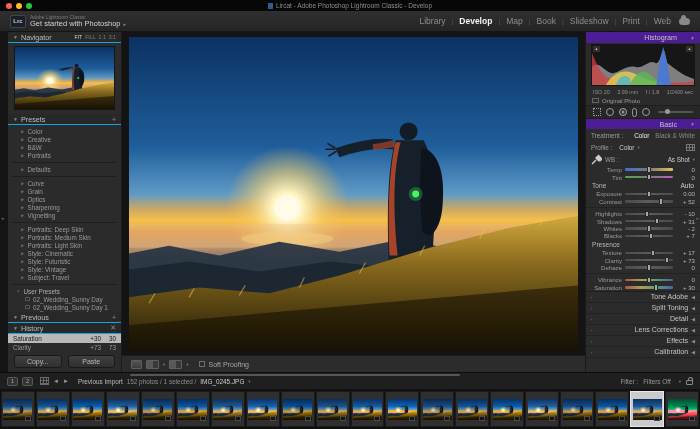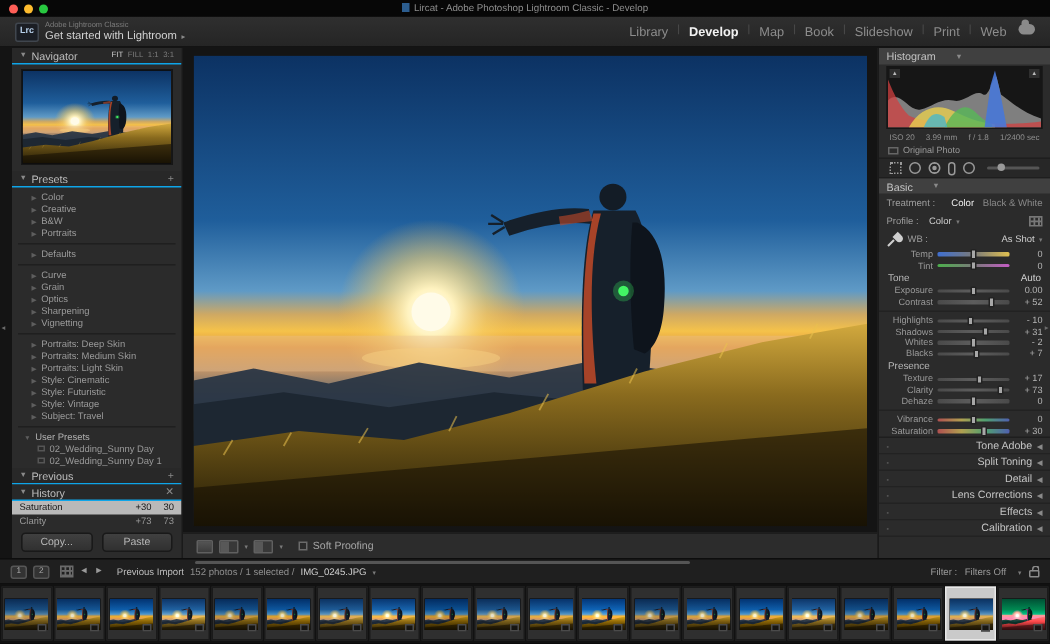--- a/index.html
+++ b/index.html
@@ -13,21 +13,21 @@
   .title{position:absolute;left:0;right:0;text-align:center;font-size:6.5px;color:#8e8e8e;line-height:11px}
   .title .doc{display:inline-block;width:5px;height:6px;background:#2c5d8f;margin-right:3px;vertical-align:-1px}
 
   
   .appheader{height:21px;background:linear-gradient(#2f2f2f,#252525);border-bottom:1px solid #141414;display:flex;align-items:center;justify-content:space-between;padding:0 10px}
   .brand{display:flex;align-items:center;gap:4px}
   .brand-badge{width:16px;height:13px;background:#1b1e24;border:1px solid #40464e;border-radius:2px;color:#b6cfe9;font-size:6px;font-weight:bold;display:flex;align-items:center;justify-content:center}
   .brand-l1{font-size:5px;color:#7d7d7d;line-height:6px}
   .brand-l2{font-size:7.5px;color:#d2d2d2;line-height:8px}
   .brand-caret{color:#8a8a8a;font-size:5px;margin-left:3px}
-  .modules{display:flex;gap:6px;font-size:8.5px;color:#8d8d8d}
+  .modules{display:flex;align-items:center;gap:6px;font-size:8.5px;color:#8d8d8d}
   .module{cursor:default}
   .module.active{color:#f2f2f2;font-weight:bold}
   .msep{color:#4f4f4f;font-size:7px}
   .cloud{width:11px;height:7px;background:#8a8a8a;border-radius:4px;position:relative;margin-left:2px}
   .cloud:before{content:"";position:absolute;left:2px;top:-3px;width:5px;height:5px;background:#8a8a8a;border-radius:50%}
 
   
   .main{position:absolute;top:32px;left:0;right:0;bottom:57px;display:flex;background:#141414}
 
   
@@ -61,21 +61,21 @@
   .center-toolbar{height:17px;flex:none;background:#2c2c2c;border-top:1px solid #1d1d1d;display:flex;align-items:center;gap:4px;padding:0 9px;font-size:7px}
   .tbi{height:9px;border:1px solid #606060;background:#3c3c3c;border-radius:1px;flex:none}
   .tbi.loupe{width:11px;background:linear-gradient(#555,#3c3c3c)}
   .tbi.split{width:13px;background:linear-gradient(90deg,#585858 50%,#383838 50%)}
   .caret{color:#7a7a7a;font-size:4.5px}
   .cb{width:6px;height:6px;border:1px solid #6b6b6b;background:#2b2b2b;flex:none;margin-left:6px}
   .tblabel{color:#a5a5a5}
 
   
   .right-panel{width:115px;background:#2b2b2b;border-left:1px solid #1a1a1a;display:flex;flex-direction:column;overflow:hidden;font-size:6.3px}
-  .rh{height:11px;flex:none;display:flex;align-items:center;gap:13px;padding:0 5px;font-size:7.2px;color:#c2c2c2;background:#404040}
+  .rh{height:11px;flex:none;display:flex;align-items:center;justify-content:flex-end;gap:13px;padding:0 5px;font-size:7.2px;color:#c2c2c2;background:#4c1d95}
   .hist-box{flex:none;margin:1px 5px 2px;height:42px;border:1px solid #161616;background:#161616;position:relative}
   .hist-box svg{width:100%;height:100%;display:block}
   .clip{position:absolute;top:1px;width:7px;height:6px;background:#2f2f2f;color:#bbb;font-size:4px;line-height:6px;text-align:center}
   .clip.l{left:1px}.clip.r{right:1px}
   .hist-stats{flex:none;display:flex;justify-content:space-between;padding:0 7px;height:8px;align-items:center;font-size:5.4px;color:#909090}
   .orig{flex:none;display:flex;align-items:center;gap:3px;height:9px;padding:0 6px;font-size:6px;color:#9a9a9a}
   .orig .obox{width:7px;height:5px;border:1px solid #666}
   .toolstrip{flex:none;height:14px;display:flex;align-items:center;gap:5px;padding:0 7px;background:#272727;border-top:1px solid #1e1e1e;border-bottom:1px solid #1e1e1e}
   .ts-crop{width:8px;height:8px;border:1px dotted #9a9a9a}
   .ts-circ{width:8px;height:8px;border:1px solid #9a9a9a;border-radius:50%}
@@ -196,21 +196,21 @@
     <span class="light" style="background:#28c840"></span>
   </div>
   <div class="title"><span class="doc"></span><span>Lircat - Adobe Photoshop Lightroom Classic - Develop</span></div>
 </div>
 
 <div class="appheader">
   <div class="brand">
     <div class="brand-badge">Lrc</div>
     <div>
       <div class="brand-l1">Adobe Lightroom Classic</div>
-      <div class="brand-l2"><span>Get started with Lightroom</span><span class="brand-caret">▸</span></div>
+      <div class="brand-l2"><span>Get started with Photoshop</span><span class="brand-caret">▸</span></div>
     </div>
   </div>
   <div class="modules" id="modules">
       <span class="module">Library</span>
       <span class="msep">|</span>
       <span class="module active">Develop</span>
       <span class="msep">|</span>
       <span class="module">Map</span>
       <span class="msep">|</span>
       <span class="module">Book</span>

